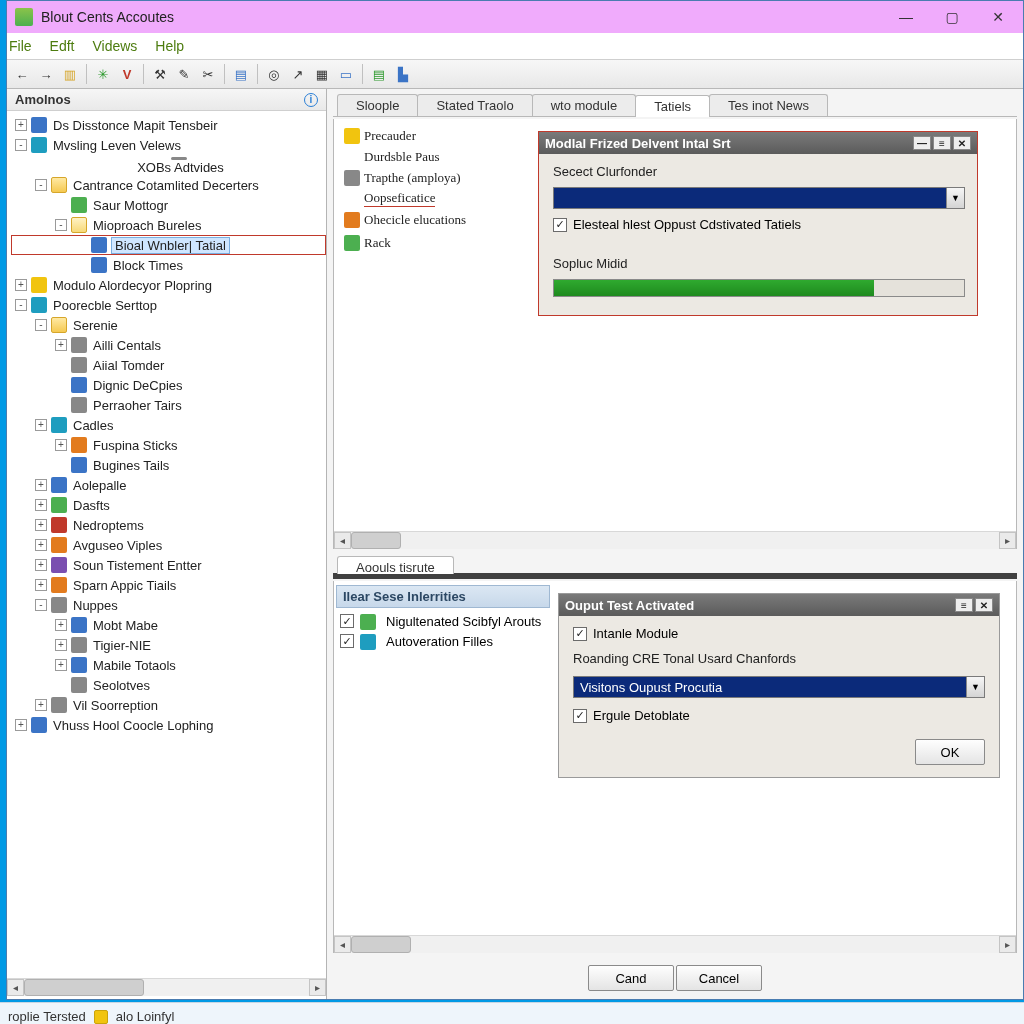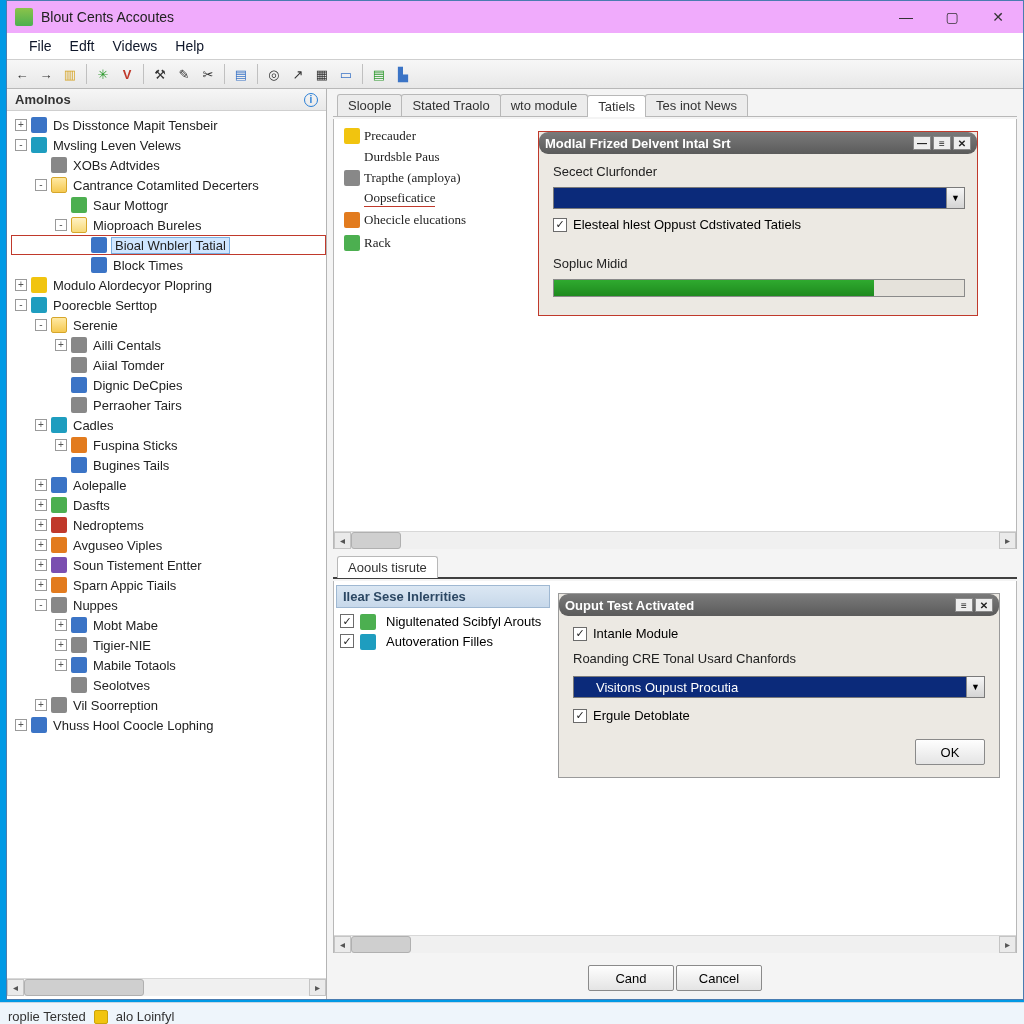--- a/index.html
+++ b/index.html
@@ -2,21 +2,21 @@
 <html><head>
 <meta charset="utf-8">
 <style>
 * { box-sizing: border-box; margin: 0; padding: 0; }
 html, body { width: 1024px; height: 1024px; overflow: hidden; font-family: "Segoe UI", Tahoma, sans-serif; font-size: 13px; background: #0099e5; }
 .window { position: absolute; left: 6px; top: 0; right: 0; bottom: 24px; background: #fff; border: 1px solid #4a7cb0; display: flex; flex-direction: column; }
 .titlebar { height: 32px; display: flex; align-items: center; padding: 0 2px 0 8px; background: #f0abfc; }
 .titlebar .app-icon { width: 18px; height: 18px; background: linear-gradient(#8bc34a,#4caf50); border-radius: 2px; margin-right: 8px; }
 .titlebar .title { flex: 1; font-size: 14px; color: #222; }
 .titlebar .winbtn { width: 46px; height: 30px; display: flex; align-items: center; justify-content: center; color: #333; font-size: 14px; }
-.menubar { height: 26px; display: flex; align-items: center; padding: 0 22px; gap: 18px; font-size: 14px; color: #0f172a; }
+.menubar { height: 26px; display: flex; align-items: center; padding: 0 2px; gap: 18px; font-size: 14px; color: #4d7c0f; }
 .menubar span { cursor: default; }
 .toolbar { height: 30px; background: linear-gradient(#f7f7f7,#e8e8e8); border-top: 1px solid #cfcfcf; border-bottom: 1px solid #b8b8b8; display: flex; align-items: center; padding: 0 4px; gap: 2px; }
 .tbtn { width: 22px; height: 22px; border: 1px solid transparent; display: flex; align-items: center; justify-content: center; font-size: 13px; color: #333; border-radius: 2px; }
 .sep { width: 1px; height: 20px; background: #c0c0c0; margin: 0 3px; }
 .body { flex: 1; display: flex; min-height: 0; }
 .sidebar { width: 320px; border-right: 1px solid #b4b4b4; display: flex; flex-direction: column; min-height: 0; padding-bottom: 4px; }
 .side-header { height: 22px; background: linear-gradient(#f6f6f6,#e9e9e9); border-bottom: 1px solid #cfcfcf; display: flex; align-items: center; padding: 0 8px; font-weight: 600; color: #333; }
 .side-header .info { margin-left: auto; width: 14px; height: 14px; border-radius: 50%; border: 1px solid #2a7fd6; color: #2a7fd6; font-size: 10px; display: flex; align-items: center; justify-content: center; }
 .tree { flex: 1; overflow: auto; padding: 4px 0 4px 4px; }
 .tree::-webkit-scrollbar { width: 16px; height: 16px; }
@@ -36,47 +36,47 @@
 .nicon.red { background: #c0392b; color: #fff; }
 .nicon.cyan { background: #1e9dbf; color: #fff; }
 .nicon.yellow { background: #f1c40f; color: #333; }
 .node .lbl { padding: 0 2px; }
 .node.selected .lbl { background: #cfe6ff; border: 1px solid #7aaee0; padding: 0 3px; }
 .node.hi { outline: 1.5px solid #c0392b; outline-offset: -1px; }
 .hi-under { border-bottom: 1.5px solid #c0392b; display: inline-block; }
 
 .right { flex: 1; display: flex; flex-direction: column; min-height: 0; padding: 4px 6px 2px 6px; gap: 2px; background: #f4f4f4; }
 .tabbar { display: flex; align-items: flex-end; gap: 0; height: 24px; border-bottom: 1px solid #b8b8b8; padding-left: 4px; }
-.tab { padding: 3px 10px; border: 1px solid #b8b8b8; border-bottom: none; background: #ececec; font-size: 13px; color: #333; margin-right: -1px; border-radius: 3px 3px 0 0; }
+.tab { padding: 3px 18px; border: 1px solid #b8b8b8; border-bottom: none; background: #ececec; font-size: 13px; color: #333; margin-right: -1px; border-radius: 3px 3px 0 0; }
 .tab.active { background: #fff; position: relative; top: 1px; }
 .pane { background: #fff; border: 1px solid #b8b8b8; border-top: none; }
 
 .upper-pane { height: 430px; position: relative; display: flex; }
 .mini-tree { width: 195px; padding: 6px 4px; overflow: hidden; font-family: Liberation Serif, serif; }
 .mini-tree .node { height: 21px; }
 .mini-dialog { position: absolute; left: 204px; top: 12px; width: 440px; border: 1.5px solid #c0392b; background: #ece9e3; padding-bottom: 14px; }
-.dlg-title { background: linear-gradient(#7a7a7a,#5b5b5b); color: #fff; height: 22px; display: flex; align-items: center; padding: 0 6px; font-size: 13px; font-weight: 600; border-radius: 9px; }
+.dlg-title { background: linear-gradient(#7a7a7a,#5b5b5b); color: #fff; height: 22px; display: flex; align-items: center; padding: 0 6px; font-size: 13px; font-weight: 600; }
 .dlg-title .ctrls { margin-left: auto; display: flex; gap: 2px; }
 .dlg-title .cb { width: 18px; height: 14px; background: #eee; border: 1px solid #888; color: #222; display: flex; align-items: center; justify-content: center; font-size: 10px; }
 .dlg-body { padding: 10px 12px 4px 14px; display: flex; flex-direction: column; gap: 8px; }
 .field-label { color: #222; }
 .combo { display: flex; height: 22px; border: 1px solid #7a7a7a; }
-.combo .val { flex: 1; background: #0b2a7a; color: #fff; padding: 2px 22px; display: flex; align-items: center; font-size: 13px; }
+.combo .val { flex: 1; background: #0b2a7a; color: #fff; padding: 2px 6px; display: flex; align-items: center; font-size: 13px; }
 .combo .dd { width: 18px; background: linear-gradient(#f6f6f6,#d4d4d4); border-left: 1px solid #888; display: flex; align-items: center; justify-content: center; font-size: 9px; }
 .chk-row { display: flex; align-items: center; gap: 6px; }
 .chk { width: 14px; height: 14px; border: 1px solid #6b6b6b; background: #fff; display: flex; align-items: center; justify-content: center; font-size: 11px; color: #1a1a1a; }
 .progress { height: 18px; border: 1px solid #8a8a8a; background: #e5e2db; display: flex; }
 .progress .bar { background: linear-gradient(#2faa2f,#1e8a1e); }
 
 .hscroll { height: 17px; background: #f0f0f0; display: flex; align-items: center; border-top: 1px solid #d8d8d8; }
 .hscroll .arr { width: 17px; height: 17px; background: #eaeaea; border: 1px solid #c4c4c4; display: flex; align-items: center; justify-content: center; font-size: 10px; color: #555; }
 .hscroll .track { flex: 1; background: #f0f0f0; height: 17px; position: relative; }
 .hscroll .thumb { position: absolute; left: 0; top: 0; bottom: 0; width: 60px; background: #cfcfcf; border: 1px solid #b0b0b0; border-radius: 3px; }
 
-.mid-tabs { height: 24px; border-bottom: 2px solid #404040; display: flex; padding-left: 4px; margin-top: 4px; }
+.mid-tabs { height: 24px; border-bottom: 6px solid #404040; display: flex; padding-left: 4px; margin-top: 4px; }
 .lower-pane { flex: 1; display: flex; position: relative; background: #fff; border: 1px solid #b8b8b8; border-top: none; }
 .lower-left { width: 218px; padding: 4px 2px; display: flex; flex-direction: column; }
 .panel-h { background: linear-gradient(#dbe7f3,#c7d8ea); border: 1px solid #9fb8d2; padding: 3px 6px; font-weight: 600; color: #2b4763; font-size: 13px; }
 .chk-list { padding: 6px 4px; display: flex; flex-direction: column; gap: 4px; font-size: 13px; }
 .chk-item { display: flex; align-items: flex-start; gap: 6px; }
 .chk-item .nicon { flex-shrink: 0; }
 
 .lower-dialog { position: absolute; left: 224px; top: 12px; right: 16px; background: #ece9e3; border: 1px solid #9a9a9a; }
 .lower-dialog .dlg-body { padding: 10px 14px 12px 14px; gap: 10px; }
 .btn { min-width: 70px; height: 26px; border: 1px solid #8a8a8a; background: linear-gradient(#fefefe,#e4e4e4); border-radius: 2px; font-size: 13px; }
@@ -135,21 +135,21 @@
           <div class="node" style="padding-left: 4px;">
             <span class="exp">+</span>
             <span class="nicon blue"></span>
             <span class="lbl">Ds Disstonce Mapit Tensbeir</span>
           </div>
           <div class="node" style="padding-left: 4px;">
             <span class="exp">-</span>
             <span class="nicon cyan"></span>
             <span class="lbl">Mvsling Leven Velews</span>
           </div>
-          <div class="node" style="padding-left: 24px;">
+          <div class="node" style="padding-left: 24px; flex-direction: column;">
             <span class="exp none"></span>
             <span class="nicon grey"></span>
             <span class="lbl">XOBs Adtvides</span>
           </div>
           <div class="node" style="padding-left: 24px;">
             <span class="exp">-</span>
             <span class="nicon folder"></span>
             <span class="lbl">Cantrance Cotamlited Decerters</span>
           </div>
           <div class="node" style="padding-left: 44px;">

